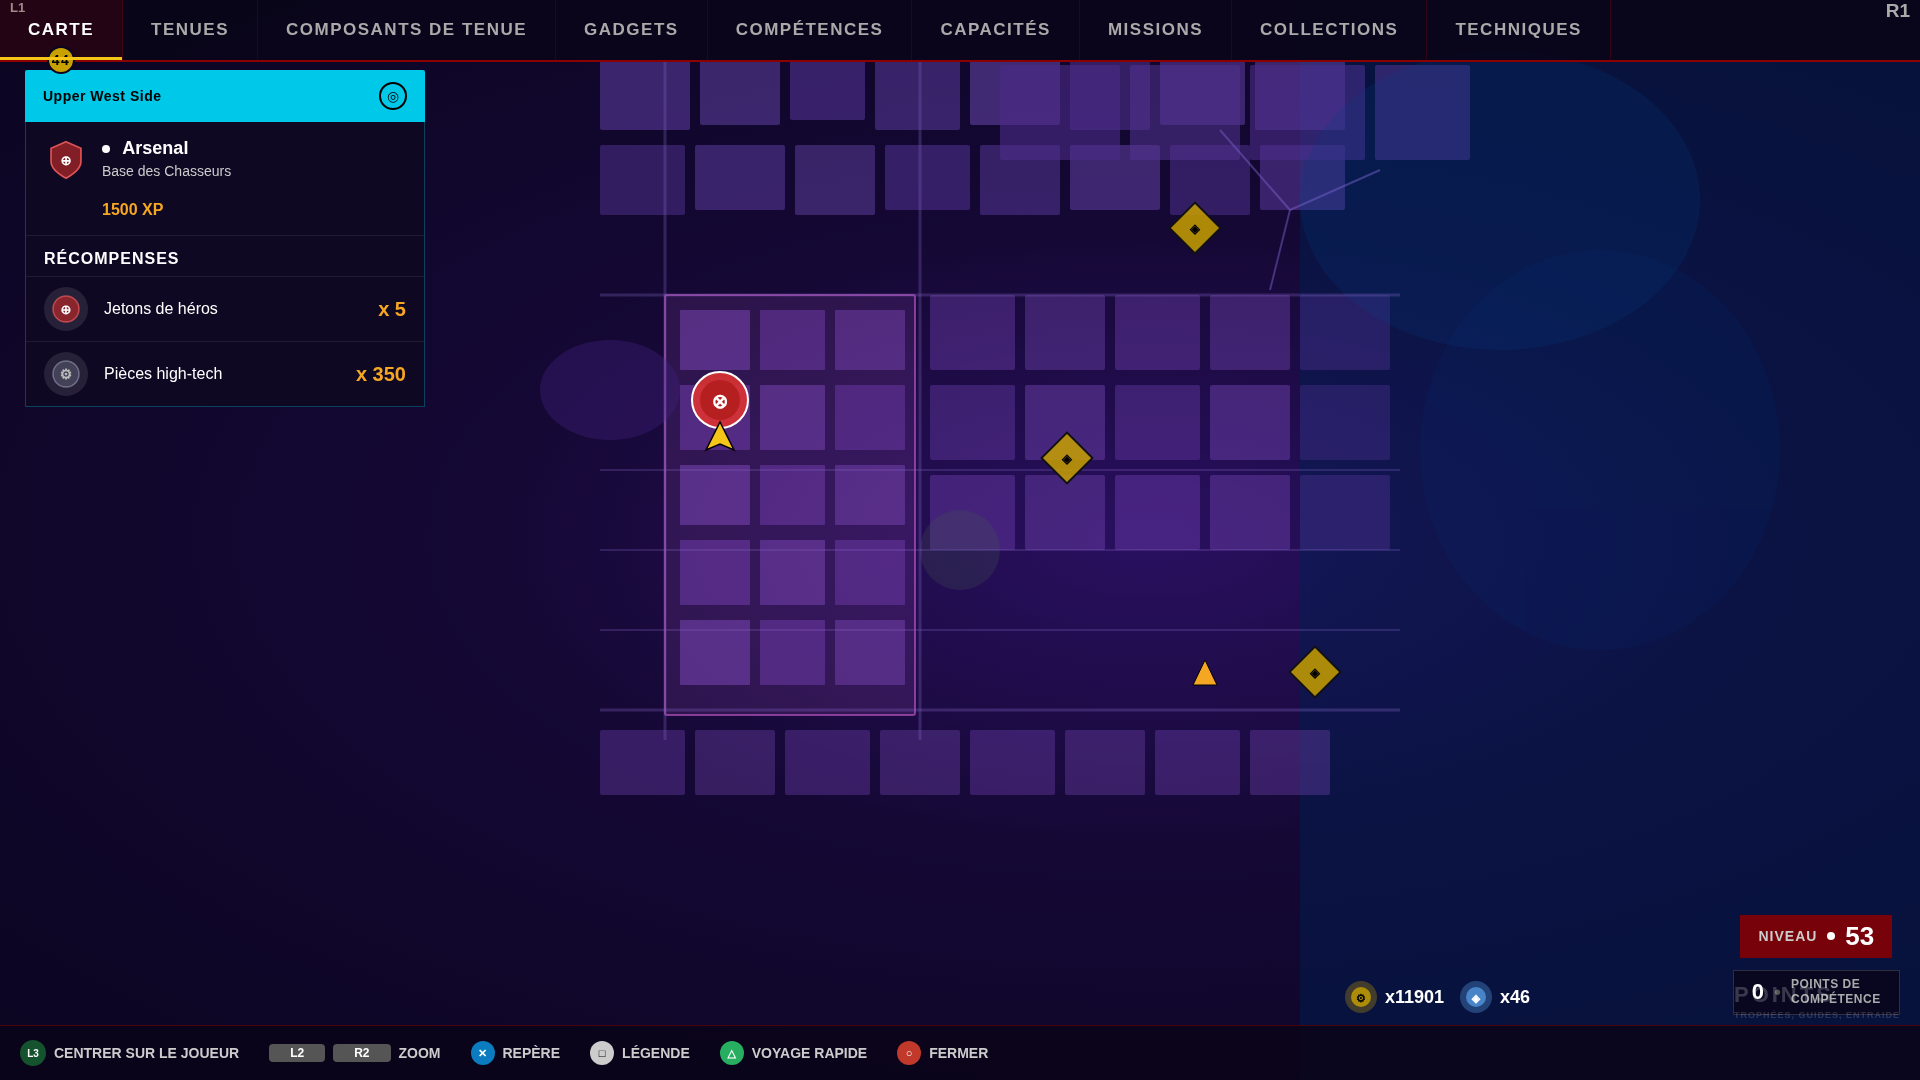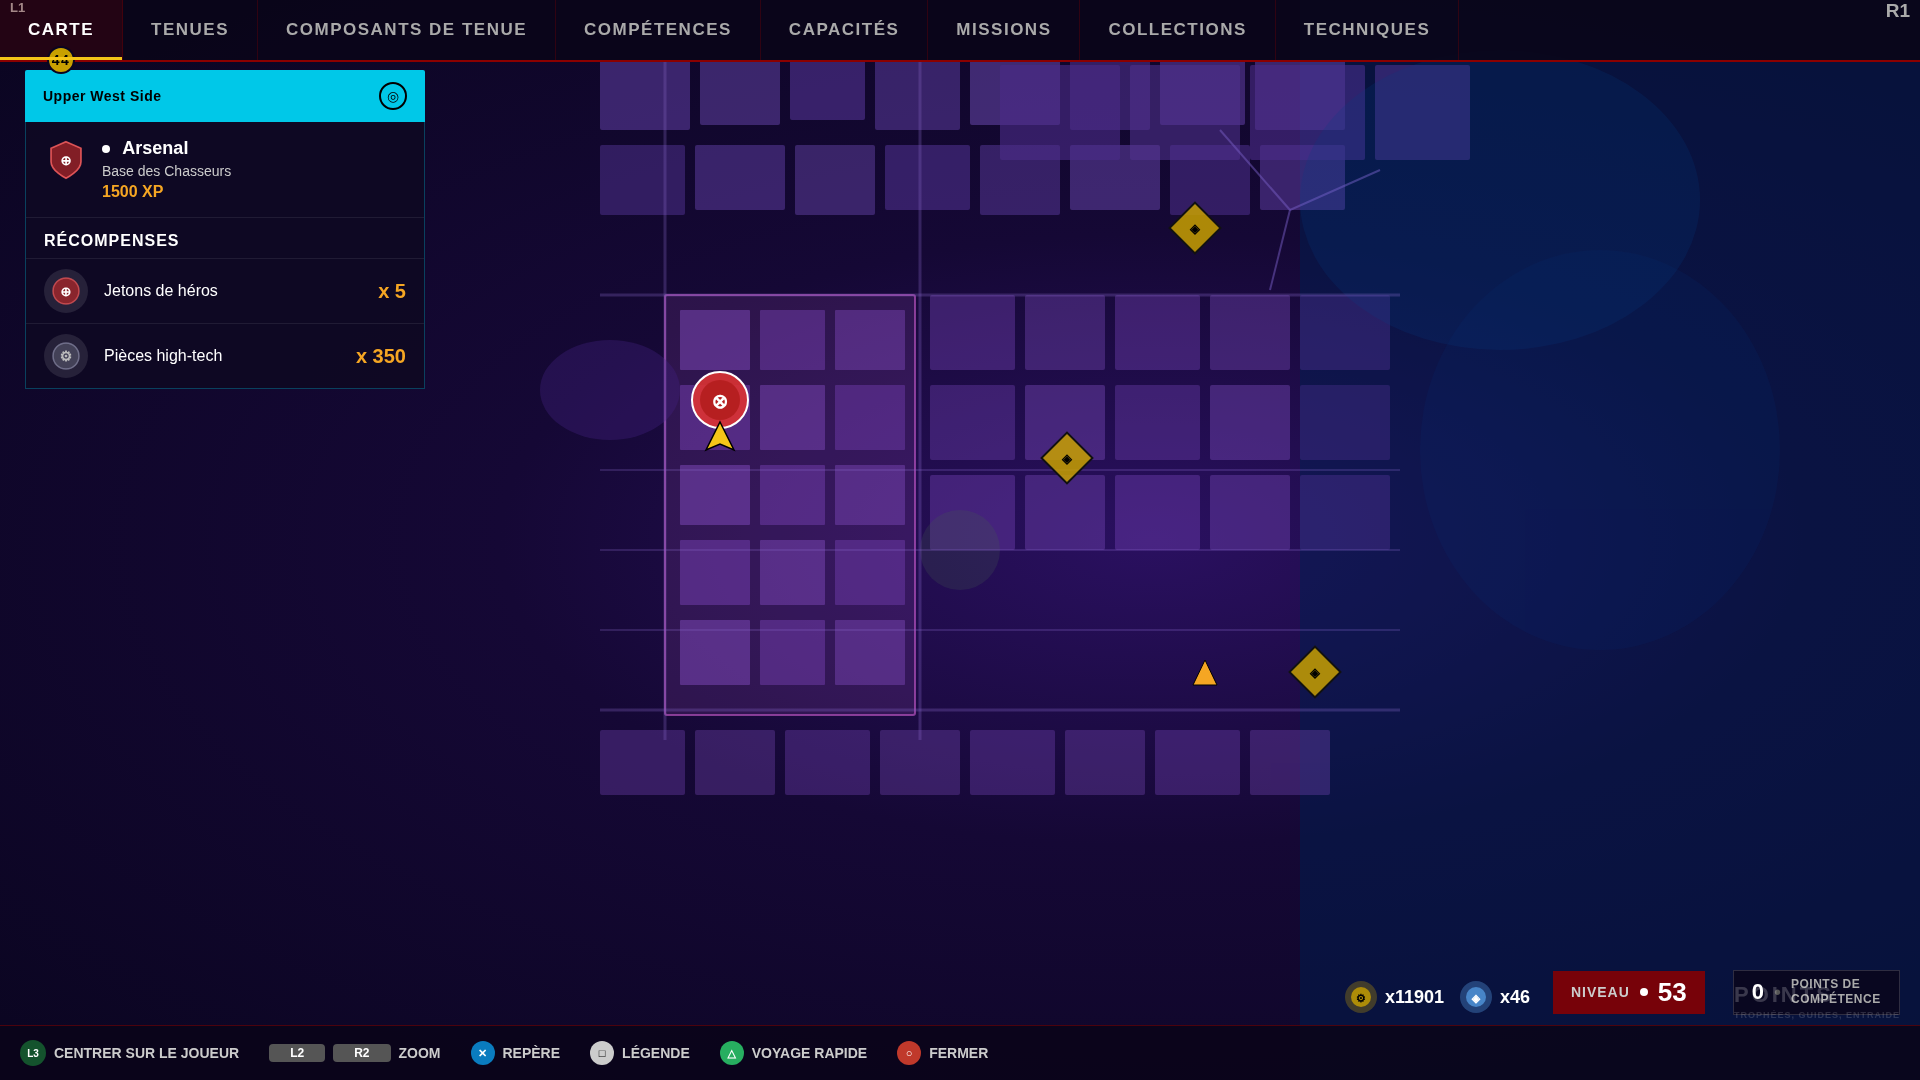--- a/index.html
+++ b/index.html
@@ -174,21 +174,21 @@
     .mission-name {
       color: #fff;
       font-size: 18px;
       font-weight: 700;
       margin-bottom: 4px;
     }
 
     .mission-subtitle {
       color: #ccc;
       font-size: 14px;
-      margin-bottom: 4px;
+      margin-bottom: 22px;
     }
 
     .mission-xp {
       color: #f5a623;
       font-size: 16px;
       font-weight: 700;
     }
 
     
     .rewards-header {
@@ -547,20 +547,23 @@
 
   <div class="nav-item active">
     <span>CARTE</span>
     <div class="nav-level-badge">44</div>
   </div>
   <div class="nav-item">
     <span>TENUES</span>
   </div>
   <div class="nav-item">
     <span>COMPOSANTS DE TENUE</span>
+  </div>
+  <div class="nav-item">
+    <span>GADGETS</span>
   </div>
   <div class="nav-item">
     <span>COMPÉTENCES</span>
   </div>
   <div class="nav-item">
     <span>CAPACITÉS</span>
   </div>
   <div class="nav-item">
     <span>MISSIONS</span>
   </div>
@@ -616,21 +619,21 @@
           <circle cx="15" cy="15" r="13" fill="rgba(80,80,100,0.7)" stroke="rgba(150,150,180,0.6)" stroke-width="1.5"></circle>
           <text x="15" y="20" text-anchor="middle" fill="#bbb" font-size="14" font-weight="900">⚙</text>
         </svg>
       </div>
       <span class="reward-name">Pièces high-tech</span>
       <span class="reward-amount">x 350</span>
     </div>
   </div>
 </div>
 
-<div id="bottom-right" style="bottom: 65px; right: 20px; position: absolute; z-index: 100; display: flex; flex-direction: row; align-items: center; gap: 28px;">
+<div id="bottom-right" style="bottom: 65px; right: 20px; position: absolute; z-index: 100; display: flex; flex-direction: column; align-items: center; gap: 12px;">
 
   <div class="level-bar">
     <span class="level-label">NIVEAU</span>
     <span class="level-dot"></span>
     <span class="level-num">53</span>
   </div>
 
   <div class="competence-bar">
     <span class="comp-num">0</span>
     <span class="comp-separator">•</span>

